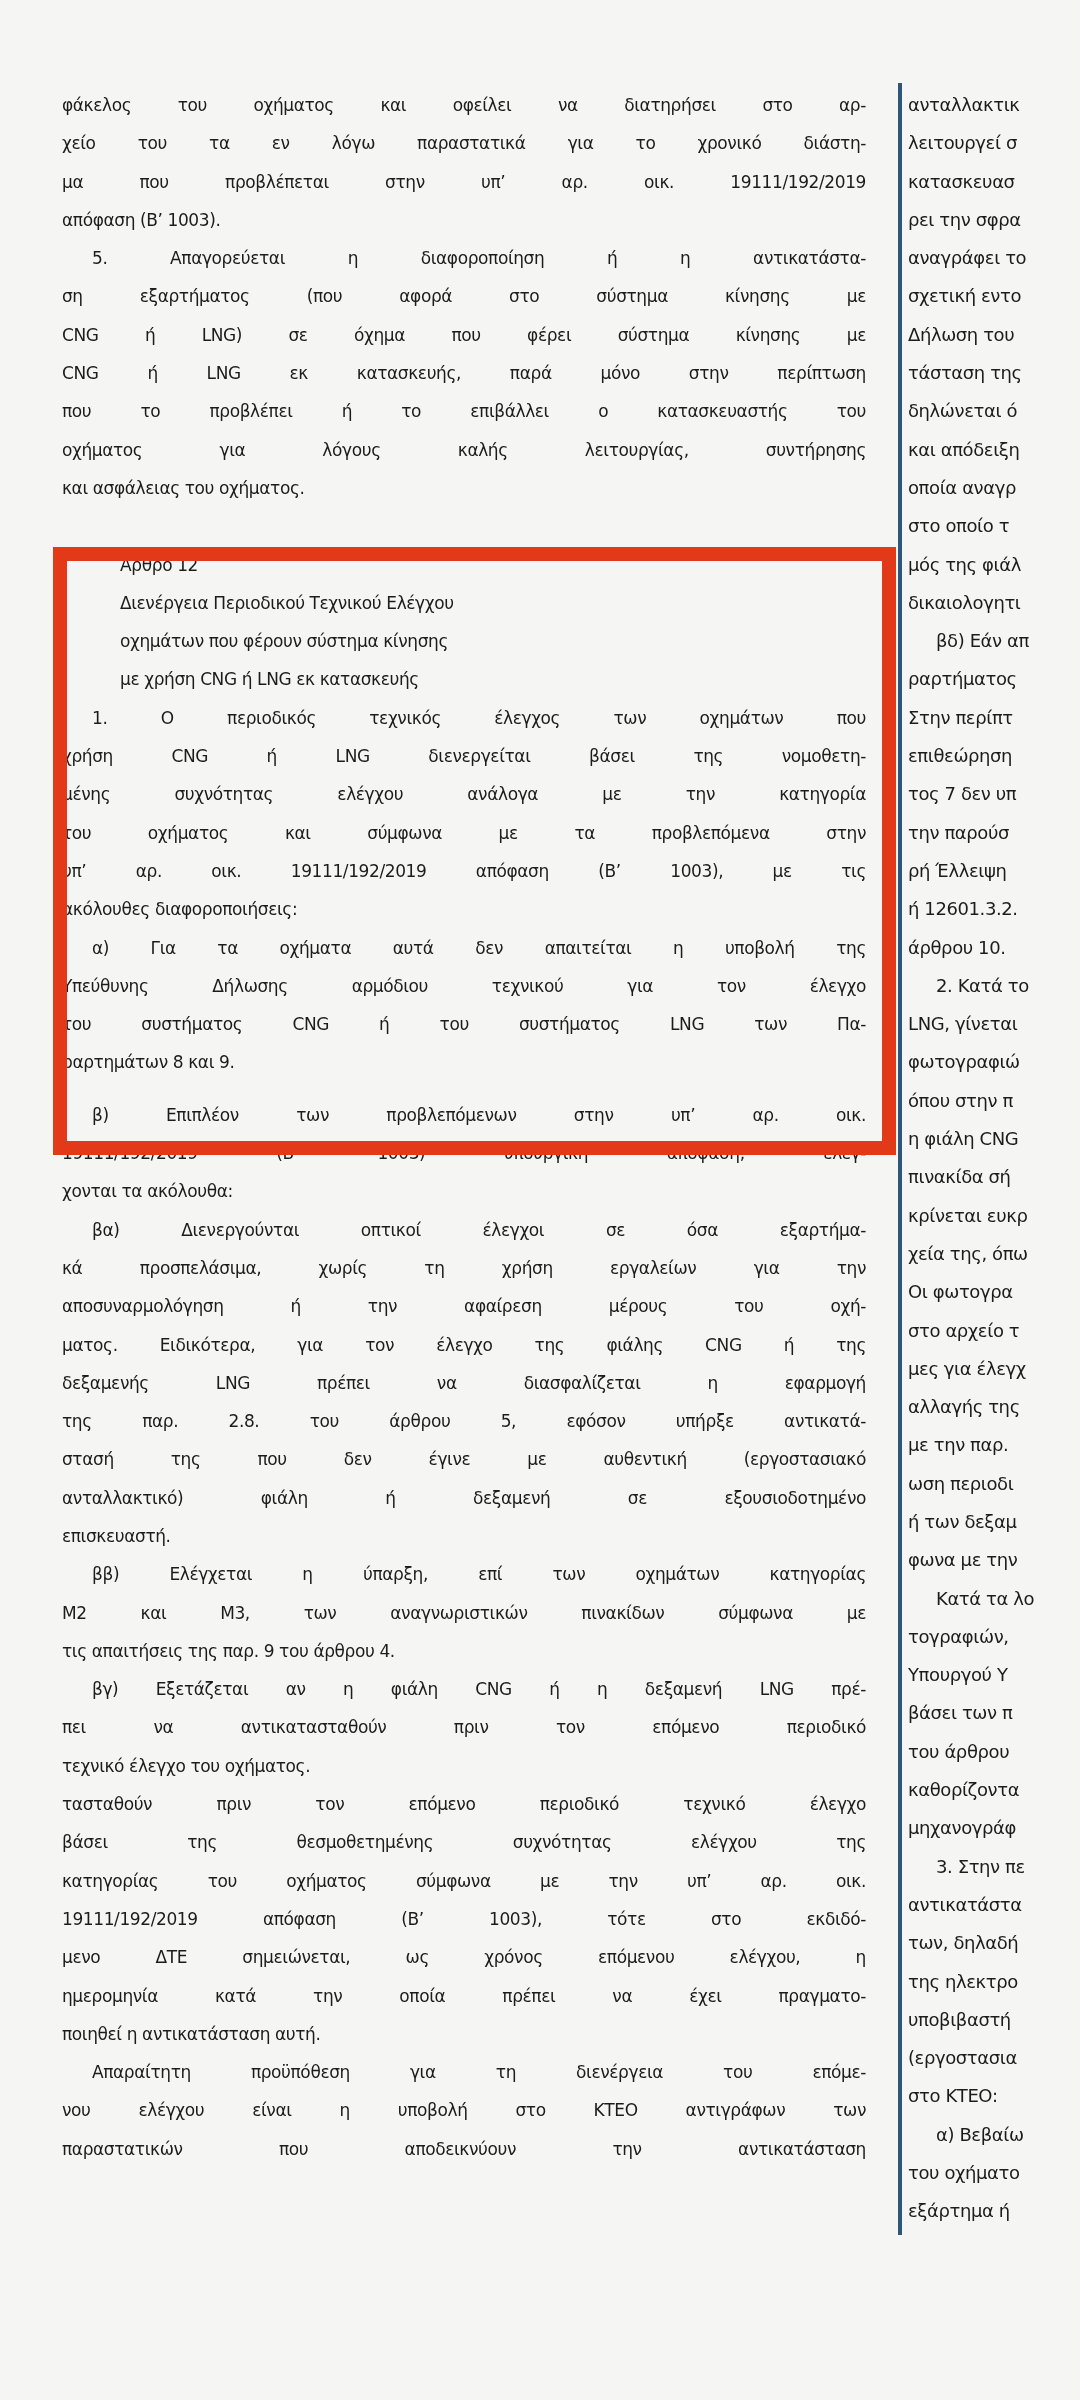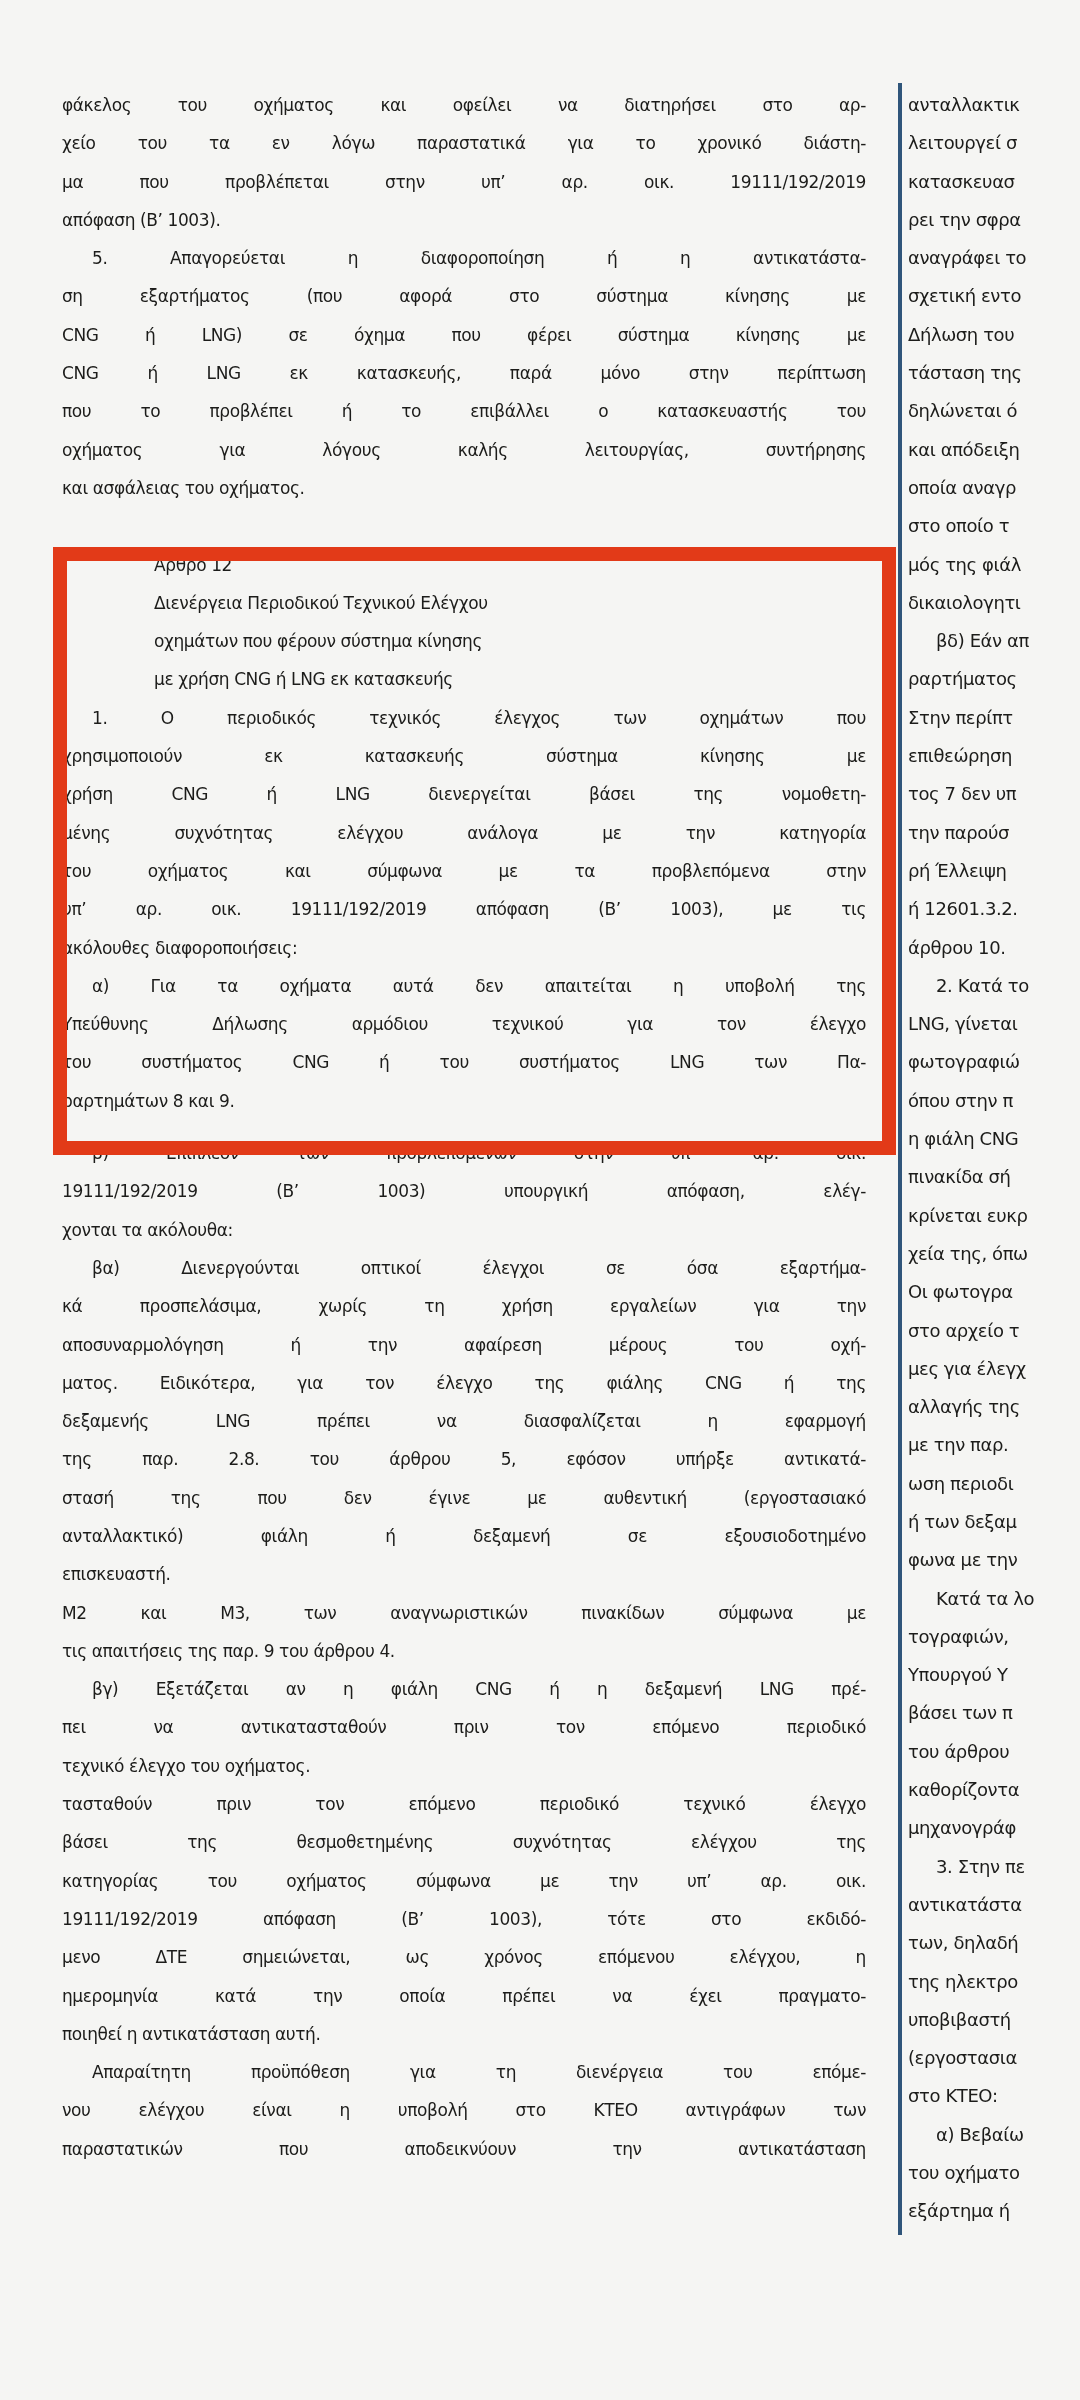--- a/index.html
+++ b/index.html
@@ -22,21 +22,21 @@
     font-size:18px;line-height:38.3px;letter-spacing:-0.4px;
     overflow:hidden;
   }
   .line{height:38.3px;overflow:hidden;}
   .line.justify{text-align:justify;text-align-last:justify;}
   .line.left{text-align:left;}
   .line.indent{padding-left:30px;}
   .col-right .line{white-space:nowrap;}
   .col-right .line.indent{padding-left:28px;}
   .block{margin:0;}
-  .block-heading{margin-left:92px;}
+  .block-heading{margin-left:58px;}
   .col-left .block:nth-child(3){margin-top:38.3px;}
   .col-left .block:nth-child(4){margin-top:0;}
   .col-left .block:nth-child(6){margin-top:14px;}
   .divider{
     position:absolute;left:898px;top:83px;width:4px;height:2152px;
     background:var(--divider);
   }
   .highlight-box{
     position:absolute;left:53px;top:547px;width:843px;height:608px;
     border:14px solid var(--accent);box-sizing:border-box;
@@ -64,21 +64,20 @@
         <div class="line left">και ασφάλειας του οχήματος.</div>
       </div>
       <div class="block block-heading">
         <div class="line left">Άρθρο 12</div>
         <div class="line left">Διενέργεια Περιοδικού Τεχνικού Ελέγχου</div>
         <div class="line left">οχημάτων που φέρουν σύστημα κίνησης</div>
         <div class="line left">με χρήση CNG ή LNG εκ κατασκευής</div>
       </div>
       <div class="block block-paragraph">
         <div class="line justify indent">1. Ο περιοδικός τεχνικός έλεγχος των οχημάτων που</div>
-        <div class="line justify">χρησιμοποιούν εκ κατασκευής σύστημα κίνησης με</div>
         <div class="line justify">χρήση CNG ή LNG διενεργείται βάσει της νομοθετη-</div>
         <div class="line justify">μένης συχνότητας ελέγχου ανάλογα με την κατηγορία</div>
         <div class="line justify">του οχήματος και σύμφωνα με τα προβλεπόμενα στην</div>
         <div class="line justify">υπ’ αρ. οικ. 19111/192/2019 απόφαση (Β’ 1003), με τις</div>
         <div class="line left">ακόλουθες διαφοροποιήσεις:</div>
       </div>
       <div class="block block-paragraph">
         <div class="line justify indent">α) Για τα οχήματα αυτά δεν απαιτείται η υποβολή της</div>
         <div class="line justify">Υπεύθυνης Δήλωσης αρμόδιου τεχνικού για τον έλεγχο</div>
         <div class="line justify">του συστήματος CNG ή του συστήματος LNG των Πα-</div>
@@ -94,20 +93,21 @@
         <div class="line justify">κά προσπελάσιμα, χωρίς τη χρήση εργαλείων για την</div>
         <div class="line justify">αποσυναρμολόγηση ή την αφαίρεση μέρους του οχή-</div>
         <div class="line justify">ματος. Ειδικότερα, για τον έλεγχο της φιάλης CNG ή της</div>
         <div class="line justify">δεξαμενής LNG πρέπει να διασφαλίζεται η εφαρμογή</div>
         <div class="line justify">της παρ. 2.8. του άρθρου 5, εφόσον υπήρξε αντικατά-</div>
         <div class="line justify">στασή της που δεν έγινε με αυθεντική (εργοστασιακό</div>
         <div class="line justify">ανταλλακτικό) φιάλη ή δεξαμενή σε εξουσιοδοτημένο</div>
         <div class="line left">επισκευαστή.</div>
       </div>
       <div class="block block-paragraph">
+        <div class="line justify indent">ββ) Ελέγχεται η ύπαρξη, επί των οχημάτων κατηγορίας</div>
         <div class="line justify">Μ2 και Μ3, των αναγνωριστικών πινακίδων σύμφωνα με</div>
         <div class="line left">τις απαιτήσεις της παρ. 9 του άρθρου 4.</div>
       </div>
       <div class="block block-paragraph">
         <div class="line justify indent">βγ) Εξετάζεται αν η φιάλη CNG ή η δεξαμενή LNG πρέ-</div>
         <div class="line justify">πει να αντικατασταθούν πριν τον επόμενο περιοδικό</div>
         <div class="line left">τεχνικό έλεγχο του οχήματος.</div>
       </div>
       <div class="block block-paragraph">
         <div class="line justify">τασταθούν πριν τον επόμενο περιοδικό τεχνικό έλεγχο</div>

